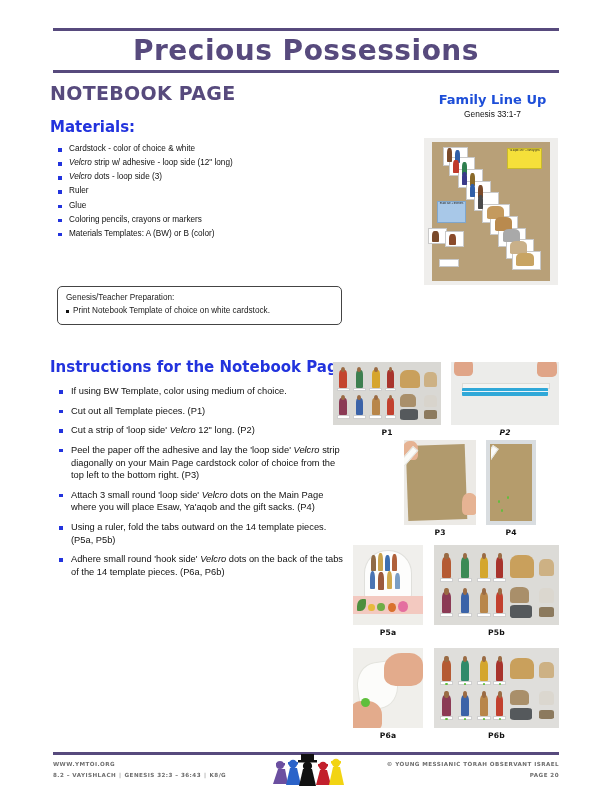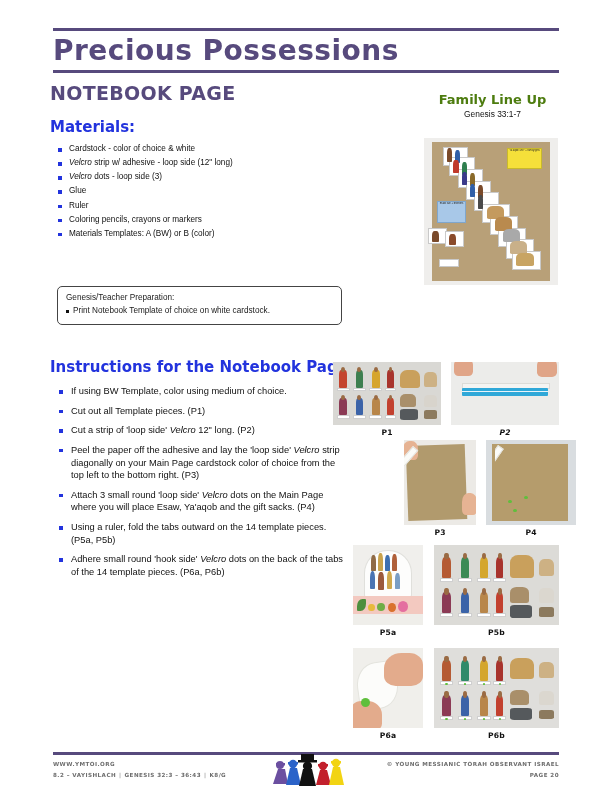--- a/index.html
+++ b/index.html
@@ -22,20 +22,21 @@
     left: 53px;
     top: 28px;
     width: 506px;
   }
   .rule {
     height: 3px;
     background: #574A7D;
     width: 100%;
   }
   #page-title {
+    text-align: center;
     font-family: "DejaVu Sans", sans-serif;
     font-size: 28px;
     font-weight: 700;
     color: #574A7D;
     letter-spacing: 0.5px;
     line-height: 1.15;
     padding: 4px 0 3px 0;
     white-space: nowrap;
   }
 
@@ -265,33 +266,33 @@
   <div class="rule"></div>
 </div>
 
 <div id="section-notebook-page">NOTEBOOK PAGE</div>
 <div id="section-materials">Materials:</div>
 
 <ul class="bullets" id="materials-list">
     <li>Cardstock - color of choice &amp; white</li>
     <li><em class="it">Velcro</em> strip w/ adhesive - loop side (12" long)</li>
     <li><em class="it">Velcro</em> dots - loop side (3)</li>
+    <li>Ruler</li>
     <li>Glue</li>
-    <li>Ruler</li>
     <li>Coloring pencils, crayons or markers</li>
     <li>Materials Templates: A (BW) or B (color)</li>
   </ul>
 
 <div id="prep-box">
   <div class="prep-title">Genesis/Teacher Preparation:</div>
   <div class="prep-item">Print Notebook Template of choice on white cardstock.</div>
 </div>
 
 <div style="position:absolute; left:420px; top:92px; width:145px; text-align:center;">
-  <div style="font-family:'DejaVu Sans',sans-serif;font-size:13px;font-weight:700;color:#4d7c0f;white-space:nowrap;">Family Line Up</div>
+  <div style="font-family:'DejaVu Sans',sans-serif;font-size:13px;font-weight:700;color:#1d4ed8;white-space:nowrap;">Family Line Up</div>
   <div style="font-size:8.4px;color:#111;margin-top:2px;">Genesis 33:1-7</div>
 </div>
 
 <div class="photo-fig" id="photo-main-fig">
   <div class="photo" id="photo-main">
     <div class="bg-table" style="background:#efeeec;"></div>
     <div class="kraft mp-kraft"></div>
 
     <div class="chain-piece" style="left:14%;  top:6%;  width:19%; height:13%;"></div>
     <div class="chain-piece" style="left:19%;  top:13%; width:19%; height:13%;"></div>
@@ -420,21 +421,21 @@
       <div style="position:absolute;left:4%;top:2%;width:96%;height:96%;">
         <div style="position:absolute;left:0;top:0;width:100%;height:100%;">
           <div style="position:absolute;left:2%;top:2%;width:7px;height:104%;background:#fbfbf8;transform:rotate(41deg);transform-origin:top left;border:0.5px solid #e2e2dc;box-sizing:border-box;"></div>
         </div>
       </div>
     </div>
   </div>
   <div class="photo-cap" style="top:88px;">P3</div>
 </div>
 
-<div class="photo-fig" style="left:486px; top:440px; width:90px; height:85px;">
+<div class="photo-fig" style="left:486px; top:440px; width:50px; height:85px;">
   <div class="photo">
     <div class="bg-table" style="background:#d9dde0;"></div>
     <div class="kraft" style="left:7%;top:5%;width:84%;height:90%;background:#b59c6c;"></div>
     <div style="position:absolute;left:10%;top:6%;width:80%;height:88%;overflow:hidden;">
       <div style="position:absolute;left:4%;top:0%;width:7px;height:125%;background:#fbfbf8;transform:rotate(35deg);transform-origin:top left;border:0.5px solid #e2e2dc;box-sizing:border-box;"></div>
     </div>
     <div class="dot-green" style="left:24%;top:70%;width:4.5%;height:4%;"></div>
     <div class="dot-green" style="left:42%;top:66%;width:4.5%;height:4%;"></div>
     <div class="dot-green" style="left:30%;top:81%;width:4.5%;height:4%;"></div>
   </div>

